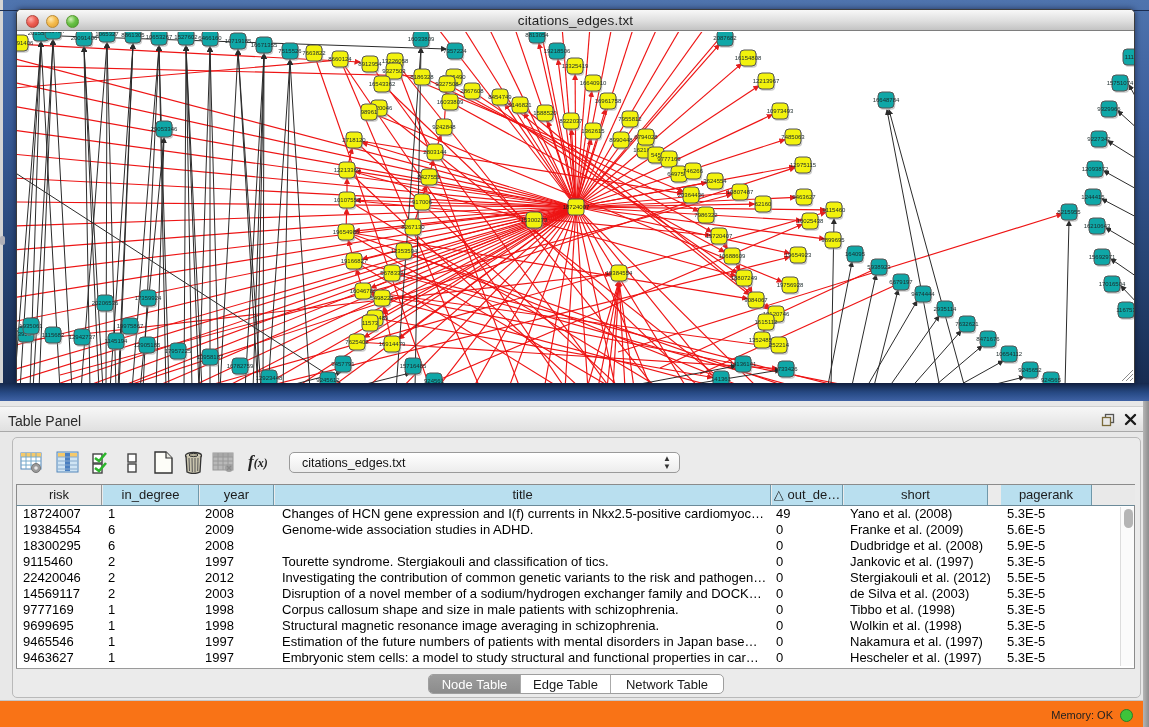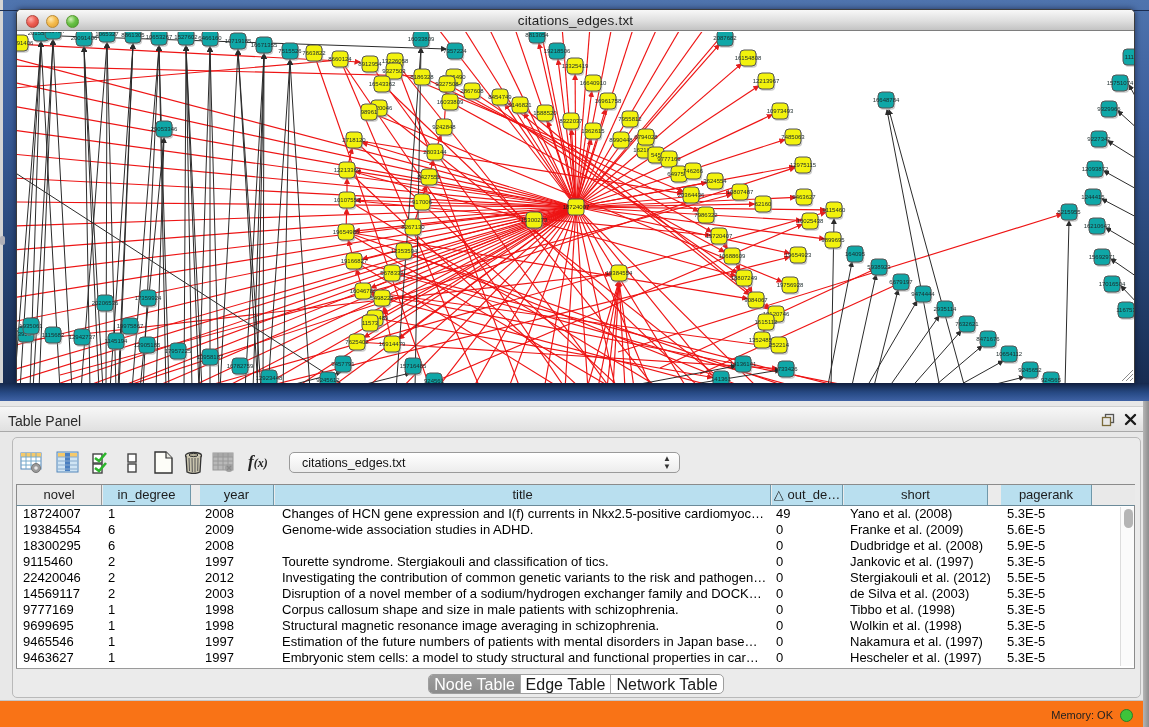--- a/index.html
+++ b/index.html
@@ -19,21 +19,21 @@
 #combo span{position:absolute;left:12px;top:3px;font-size:12.5px;color:#111}
 #combo .ar{position:absolute;right:8px;top:2px;font-size:8px;color:#333;line-height:8px}
 #thead{position:absolute;left:16px;top:83px;width:1119px;height:22px;border:1px solid #8b8b8b;border-bottom:1px solid #6b8a99}
 .hc{position:absolute;top:0;height:20px;font-size:13px;color:#1c1c1c;text-align:center;line-height:20px;background:#b9dfef;border-right:1px solid #6f98aa}
 #tbody{position:absolute;left:16px;top:105px;width:1119px;height:162px;background:#fff;border-left:1px solid #8b8b8b;border-right:1px solid #8b8b8b;overflow:hidden}
 .trow{position:absolute;left:0;width:1119px;height:16px;font-size:13px;line-height:16px;color:#000}
 .trow span{position:absolute;top:0;white-space:nowrap}
 #sbar{position:absolute;left:1103px;top:1px;width:15px;height:159px;background:#fbfbfb;border-left:1px solid #ddd}
 #sthumb{position:absolute;left:3px;top:2px;width:9px;height:19px;border-radius:5px;background:#b5b5b5}
 #tabs{position:absolute;left:428px;top:273px;height:20px;border:1px solid #9e9e9e;border-radius:5px;background:#fff;overflow:hidden}
-.tab{float:left;height:20px;line-height:19px;font-size:16px;text-align:center;color:#1a1a1a}
+.tab{float:left;height:20px;line-height:19px;font-size:13px;text-align:center;color:#1a1a1a}
 #tabs .sel{background:linear-gradient(#9c9c9c,#8a8a8a);color:#fff}
 #status{position:absolute;left:0;top:299px;width:1149px;height:27px;background:#f97316;border-top:1px solid #c6c6c6}
 #status span{position:absolute;right:36px;top:8px;font-size:11px;color:#222}
 #gdot{position:absolute;right:16px;top:8px;width:13px;height:13px;border-radius:50%;background:#3ec43a;border:1.5px solid #2e7a28}
 #rstrip{position:absolute;left:1143px;top:0;width:6px;height:326px;background:linear-gradient(90deg,#b5b5b5,#8d8d8d)}
 .ticon{position:absolute;top:50px;width:23px;height:23px}
 </style></head><body>
 <div id="desk"></div>
 <div style="position:absolute;left:0;top:0;width:3px;height:401px;background:#d4d4d4"></div>
 <div style="position:absolute;left:0;top:236px;width:5px;height:9px;background:#b0b0b8;border-radius:2px"></div>
@@ -1035,22 +1035,22 @@
       </g>
       <circle cx="17" cy="17" r="4" fill="#a0a0a0"></circle>
       <path d="M15,15 L19,19 M19,15 L15,19" stroke="#8a8a8a" stroke-width="1.4"></path>
     </svg>
 <div style="position:absolute;left:248px;top:51px;font-size:17px;color:#222"><i style="font-family:'Liberation Serif',serif;font-weight:bold">f</i><i style="font-family:'Liberation Serif',serif;font-weight:bold;font-size:12px">(x)</i></div>
   <div id="combo">
       <span>citations_edges.txt</span>
       <div class="ar">▲<br>▼</div>
     </div>
   <div id="thead">
-    <div class="hc" style="left:0;width:85px;background:#e9e9e9;border-right:1px solid #999">novel</div>
-    <div class="hc" style="left:86px;width:88px">in_degree</div>
+    <div class="hc" style="left:0;width:85px;background:#e9e9e9;border-right:1px solid #999">risk</div>
+    <div class="hc" style="left:86px;width:96px">in_degree</div>
     <div class="hc" style="left:183px;width:74px">year</div>
     <div class="hc" style="left:258px;width:496px">title</div>
     <div class="hc" style="left:755px;width:71px">△ out_de…</div>
     <div class="hc" style="left:827px;width:144px">short</div>
     <div class="hc" style="left:984px;width:91px">pagerank</div>
     <div class="hc" style="left:1076px;width:42px;background:#e9e9e9;border-right:none"></div>
   </div>
   <div id="tbody">
 <div class="trow" style="top:0px">
 <span style="left:6px">18724007</span>

